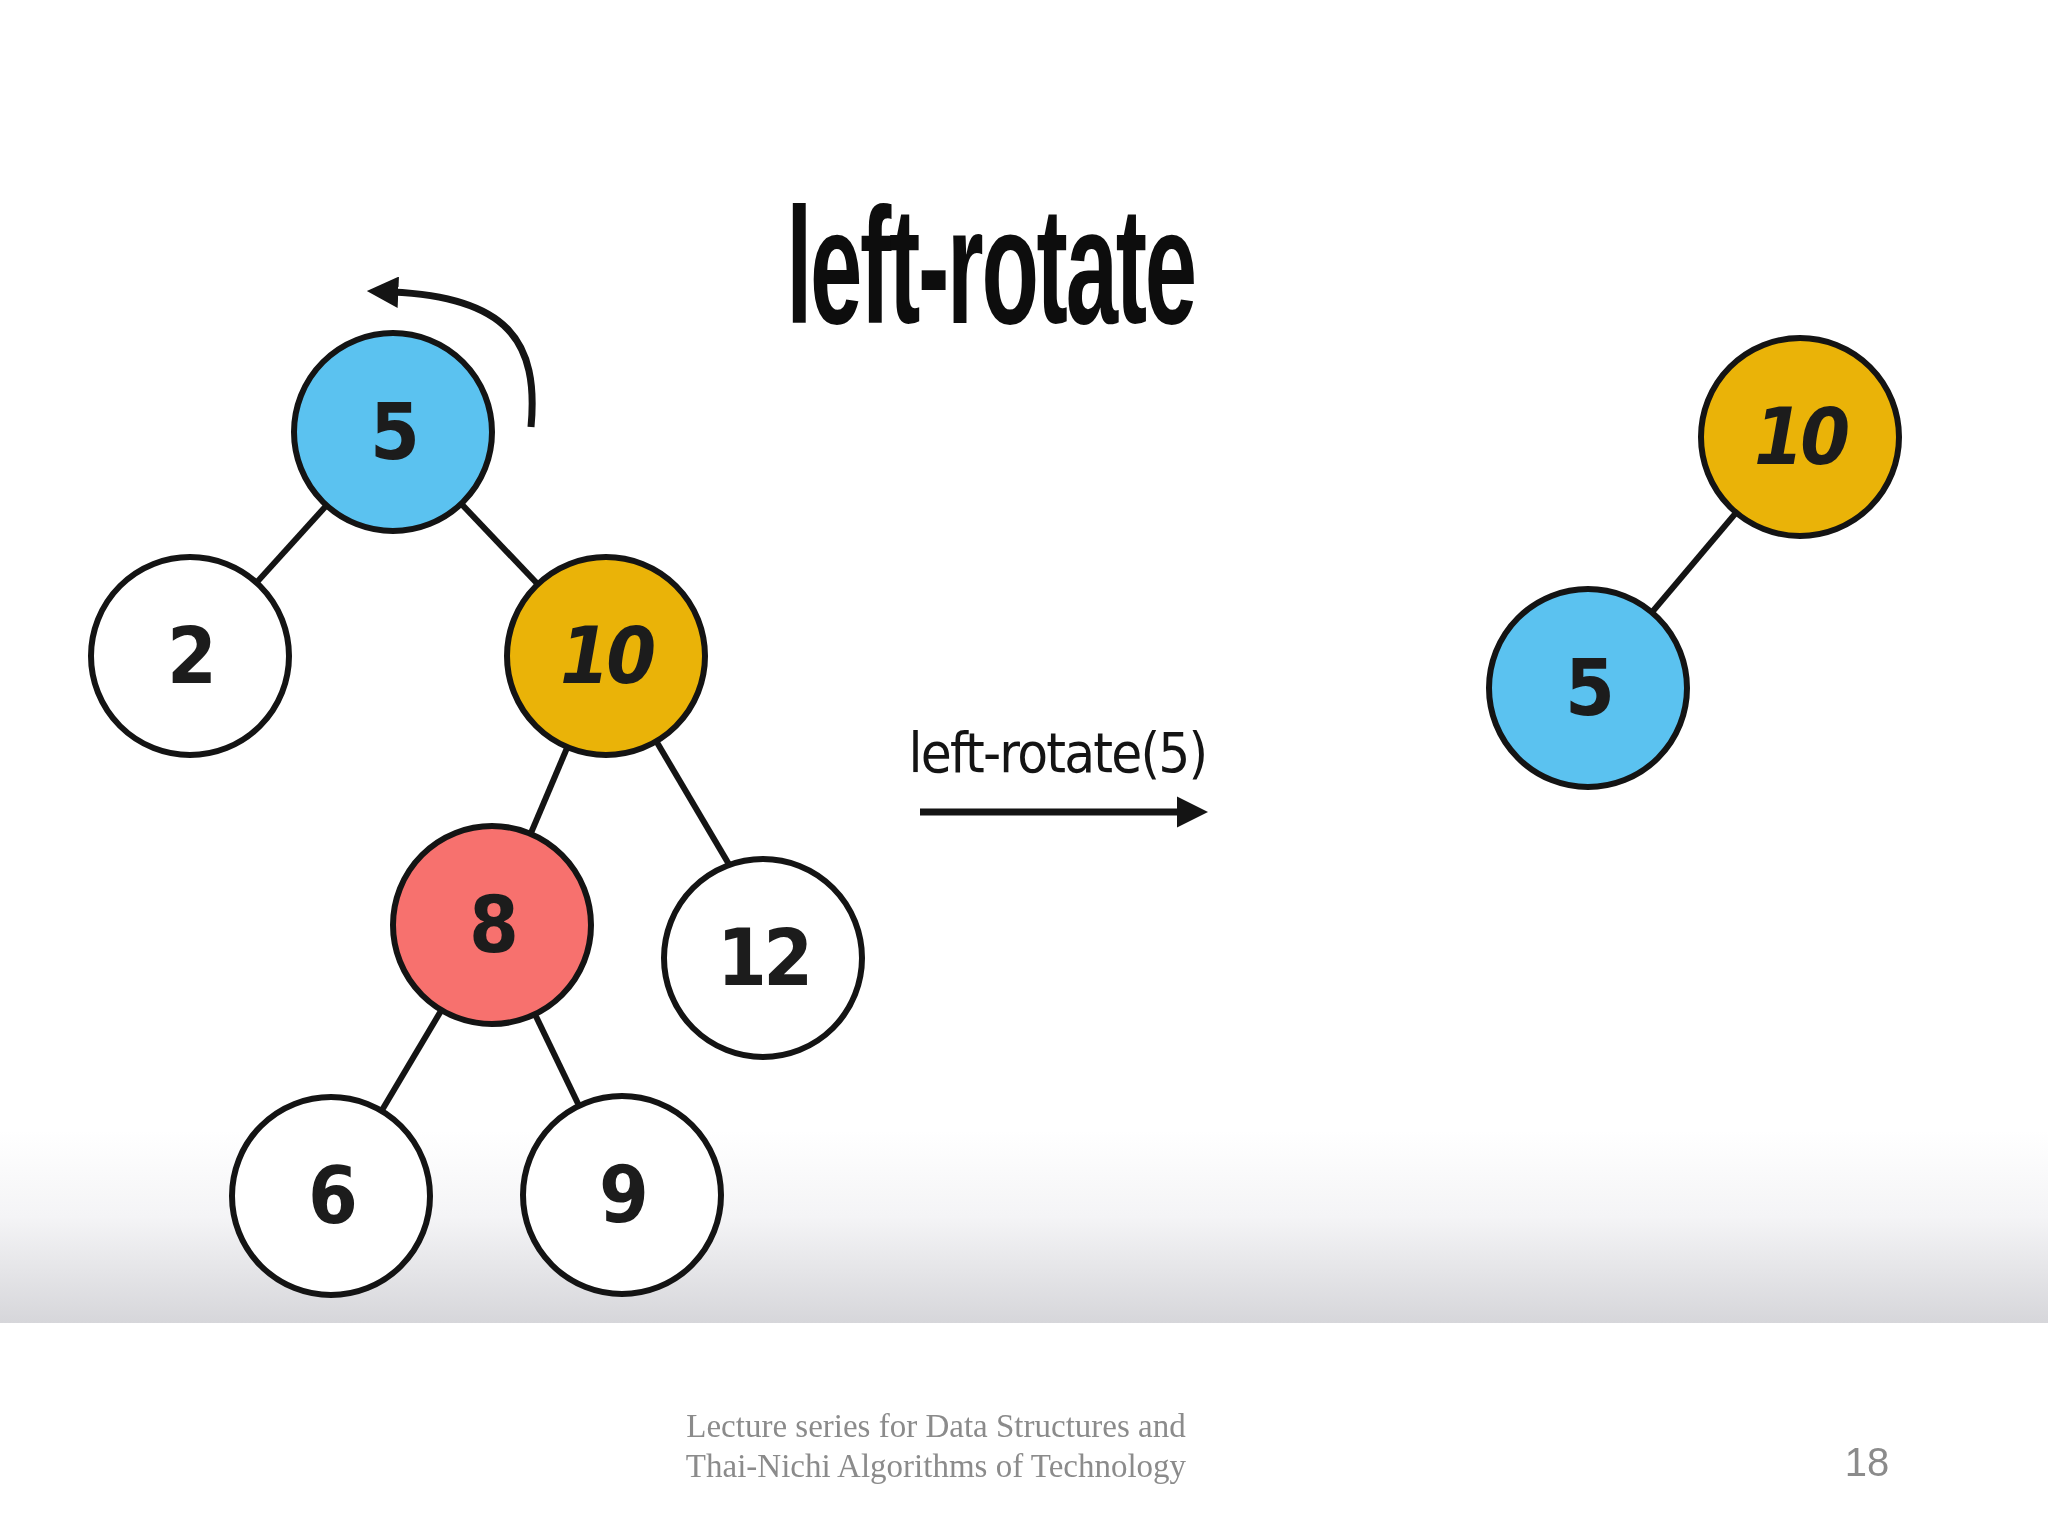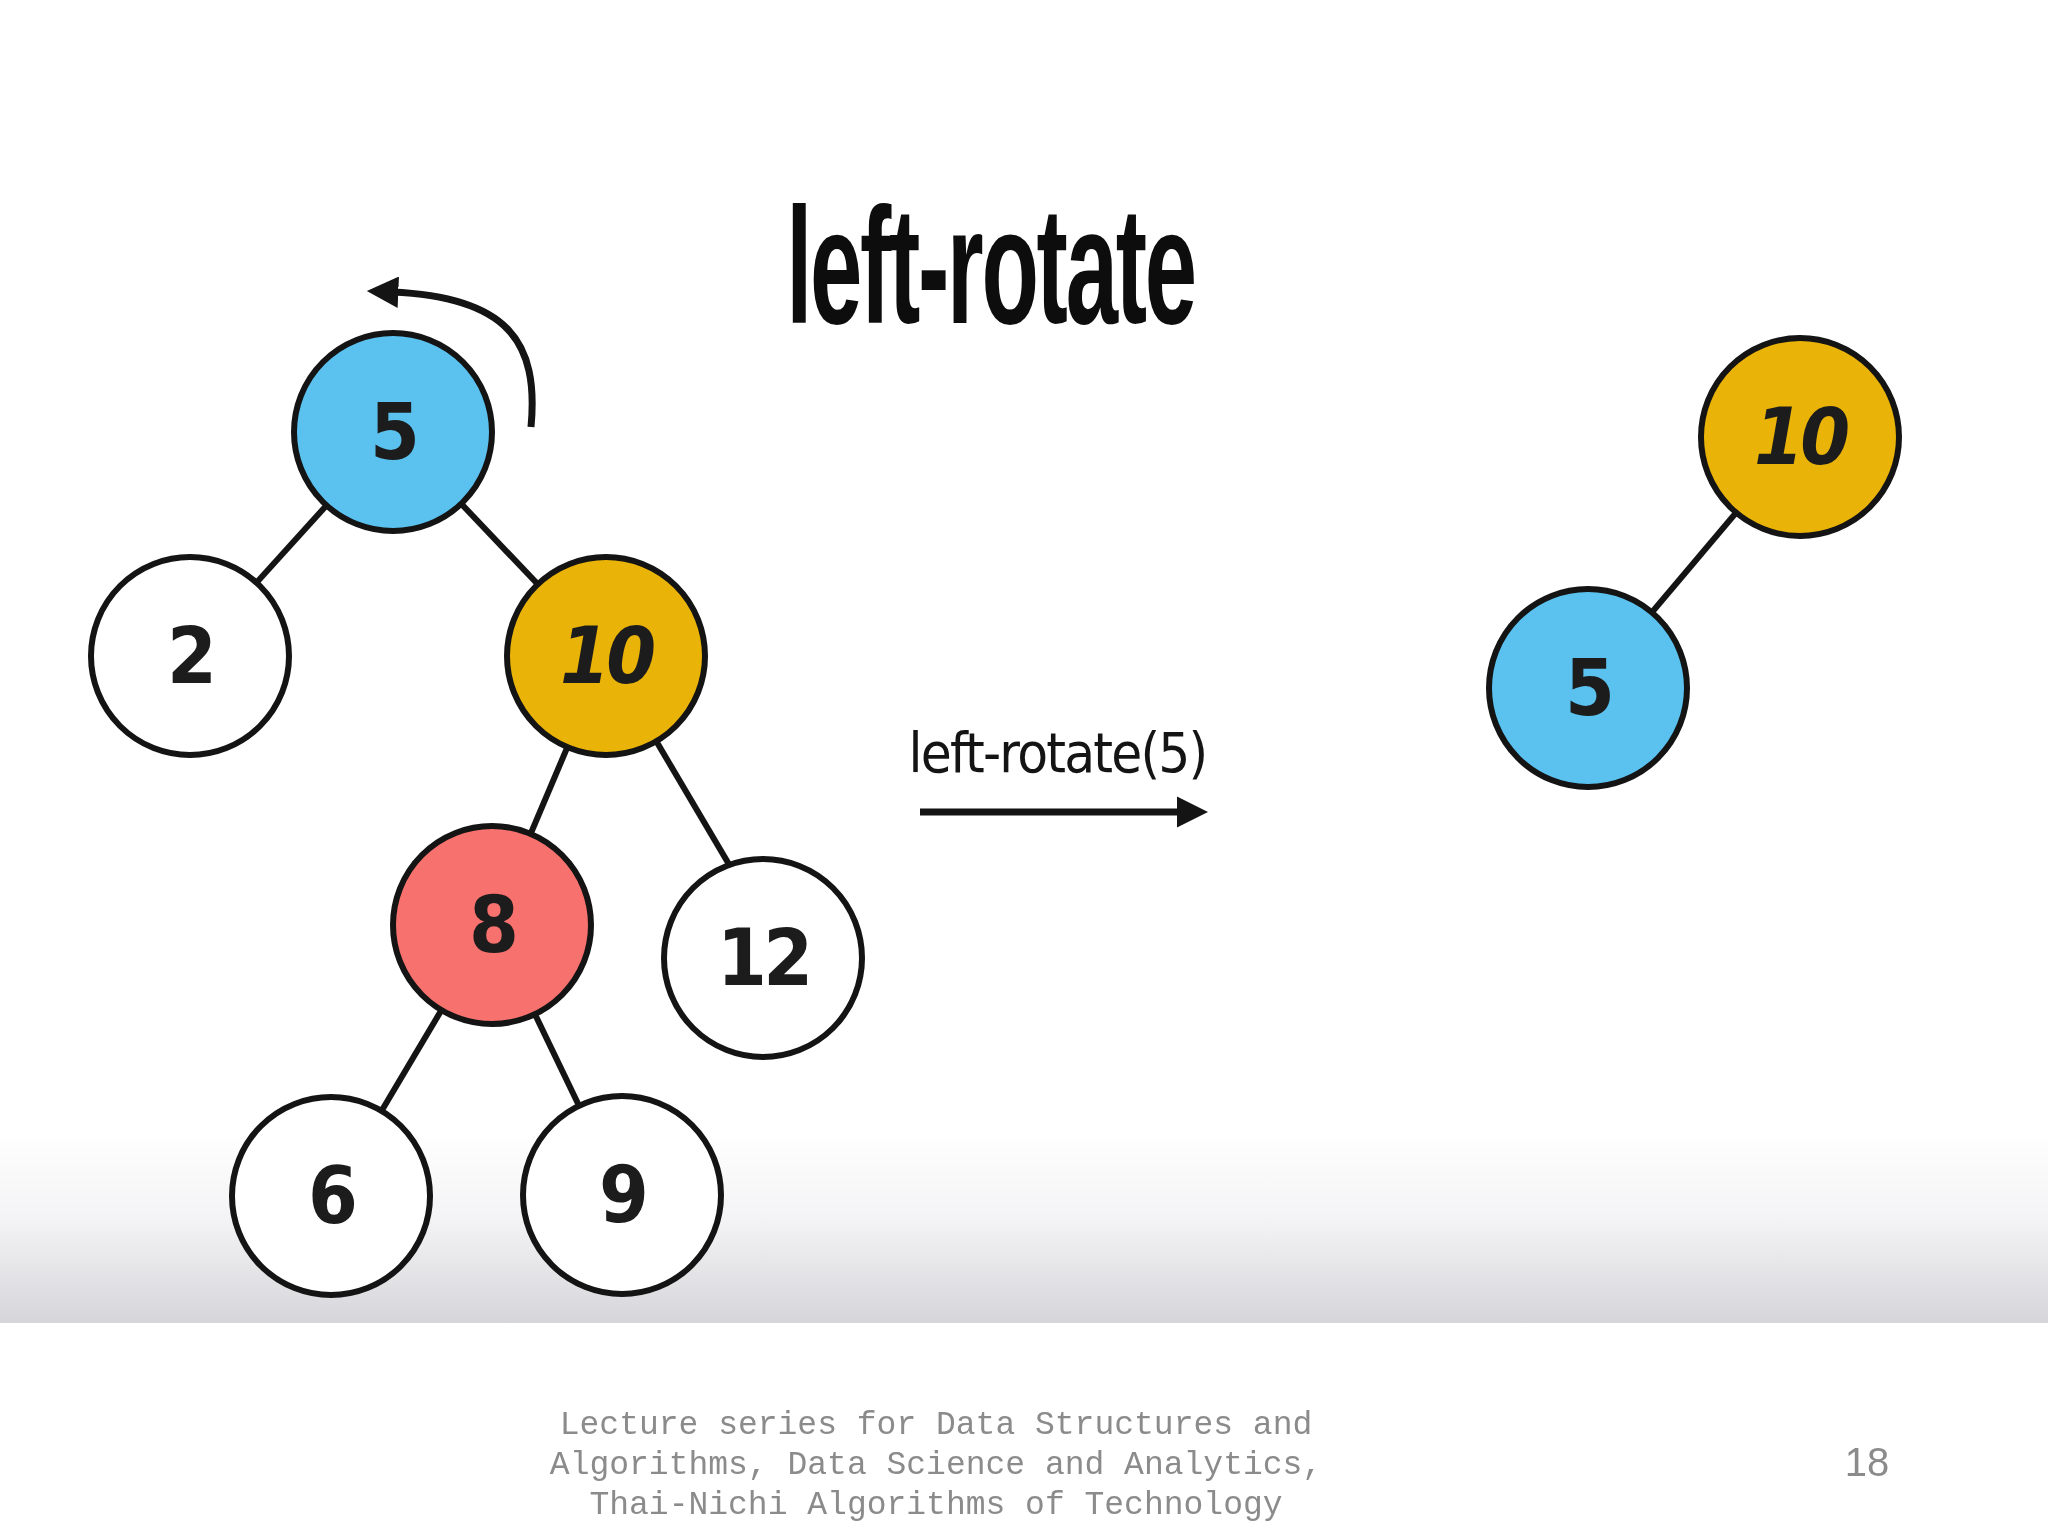--- a/index.html
+++ b/index.html
@@ -43,21 +43,21 @@
     display:flex;align-items:center;justify-content:flex-start;
   }
   .op-wrap .op-text{
     font-family:"DejaVu Sans",sans-serif;color:#141414;
     font-size:56px;white-space:nowrap;transform:scaleX(.9);letter-spacing:-2px;
   }
   
   .footer{
     position:absolute;left:536px;top:1406px;width:800px;
     text-align:center;color:#8B8B8B;font-size:33px;line-height:40px;
-    font-family:Liberation Mono, monospace;
+    font-family:Liberation Serif, serif;
   }
   .page-number{
     position:absolute;left:1822px;top:1440px;width:90px;text-align:center;
     color:#8B8B8B;font-size:40px;font-family:"Liberation Sans",sans-serif;
   }
 </style>
 </head>
 <body>
 
 <div id="canvas">
@@ -121,19 +121,18 @@
 
   <div class="node" style="left:1698px;top:335px" data-fill="yellow">
     <span class="node-label">10</span>
   </div>
   <div class="node" style="left:1486px;top:586px" data-fill="blue">
     <span class="node-label">5</span>
   </div>
 
   <div class="footer">
     <div>Lecture series for Data Structures and</div>
-    <div>Algorithms, Data Science and Analytics,</div>
     <div>Thai-Nichi Algorithms of Technology</div>
   </div>
 
   <div class="page-number">18</div>
 
 </div>
 
 </body></html>

